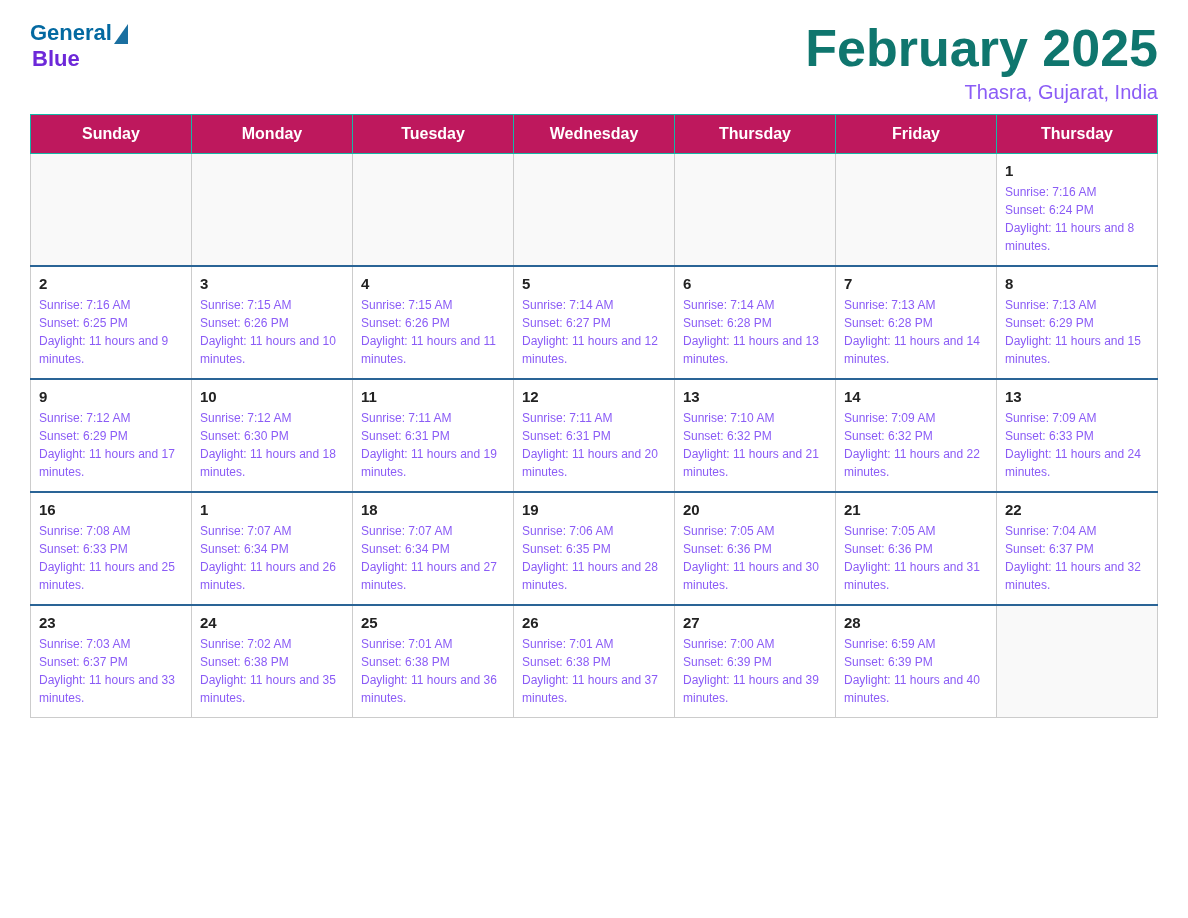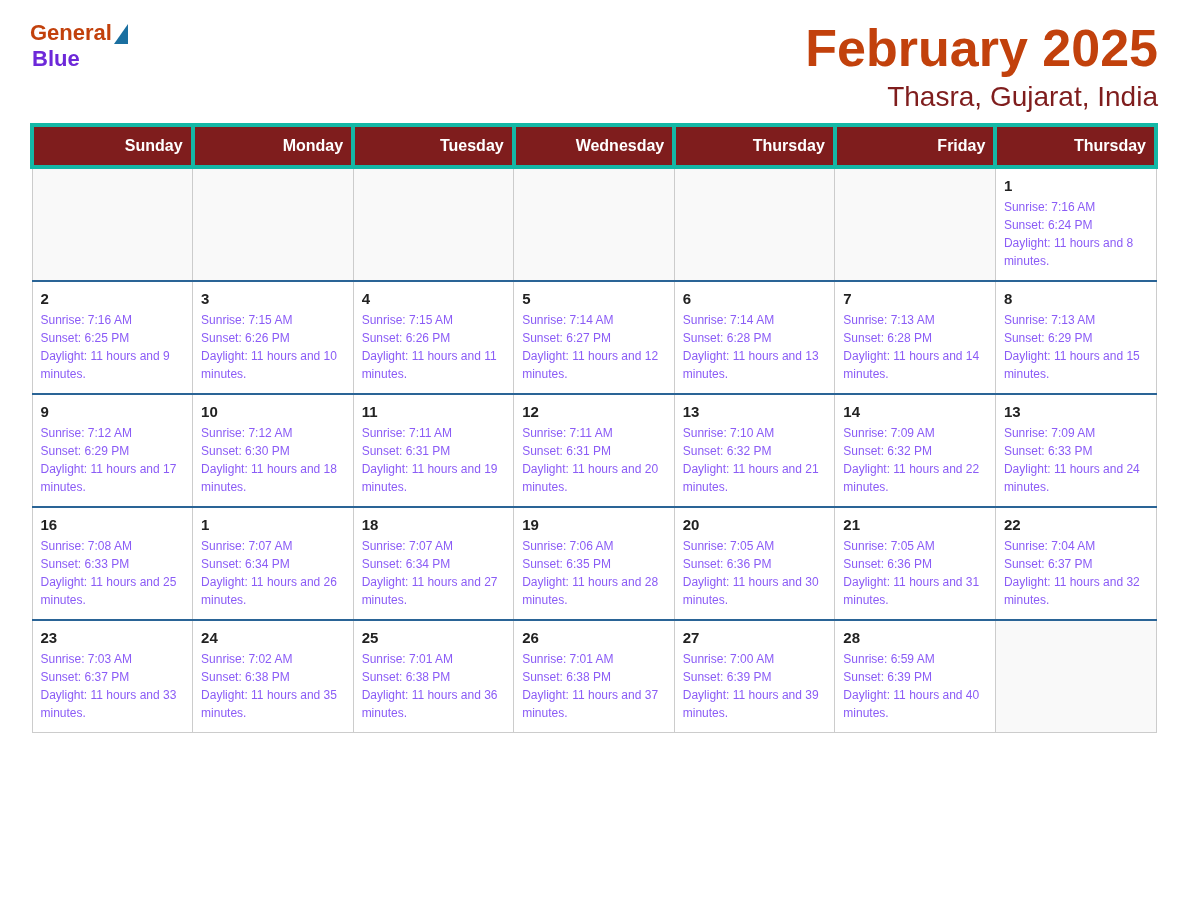--- a/index.html
+++ b/index.html
@@ -21,21 +21,21 @@
       flex-direction: column;
       align-items: flex-start;
     }
     .logo-top {
       display: flex;
       align-items: center;
     }
     .logo-general {
       font-size: 22px;
       font-weight: bold;
-      color: #c2410c;
+      color: #0369a1;
     }
     .logo-triangle {
       width: 0;
       height: 0;
       border-left: 14px solid transparent;
       border-bottom: 20px solid #1a6fa0;
       margin-left: 2px;
       margin-bottom: -2px;
     }
     .logo-blue {
@@ -43,42 +43,42 @@
       font-weight: bold;
       color: #6d28d9;
       margin-left: 2px;
     }
     .title-block {
       text-align: right;
     }
     .month-year {
       font-size: 52px;
       font-weight: bold;
-      color: #c2410c;
+      color: #0f766e;
       line-height: 1.1;
       text-align: center;
     }
     .location {
-      font-size: 28px;
-      color: #7f1d1d;
+      font-size: 20px;
+      color: #8b5cf6;
       margin-top: 4px;
     }
     table {
       width: 100%;
       border-collapse: collapse;
       margin-top: 10px;
     }
     thead tr th {
-      background-color: #7f1d1d;
+      background-color: #be185d;
       color: #fff;
       font-size: 16px;
       font-weight: bold;
       padding: 10px 8px;
-      text-align: right;
-      border: 4px solid #14b8a6;
+      text-align: center;
+      border: 1px solid #14b8a6;
     }
     tbody tr td {
       vertical-align: top;
       padding: 8px 8px 10px 8px;
       border: 1px solid #ccc;
       font-size: 12.5px;
       color: #333;
       width: 14.28%;
       min-height: 100px;
       background: #fff;

